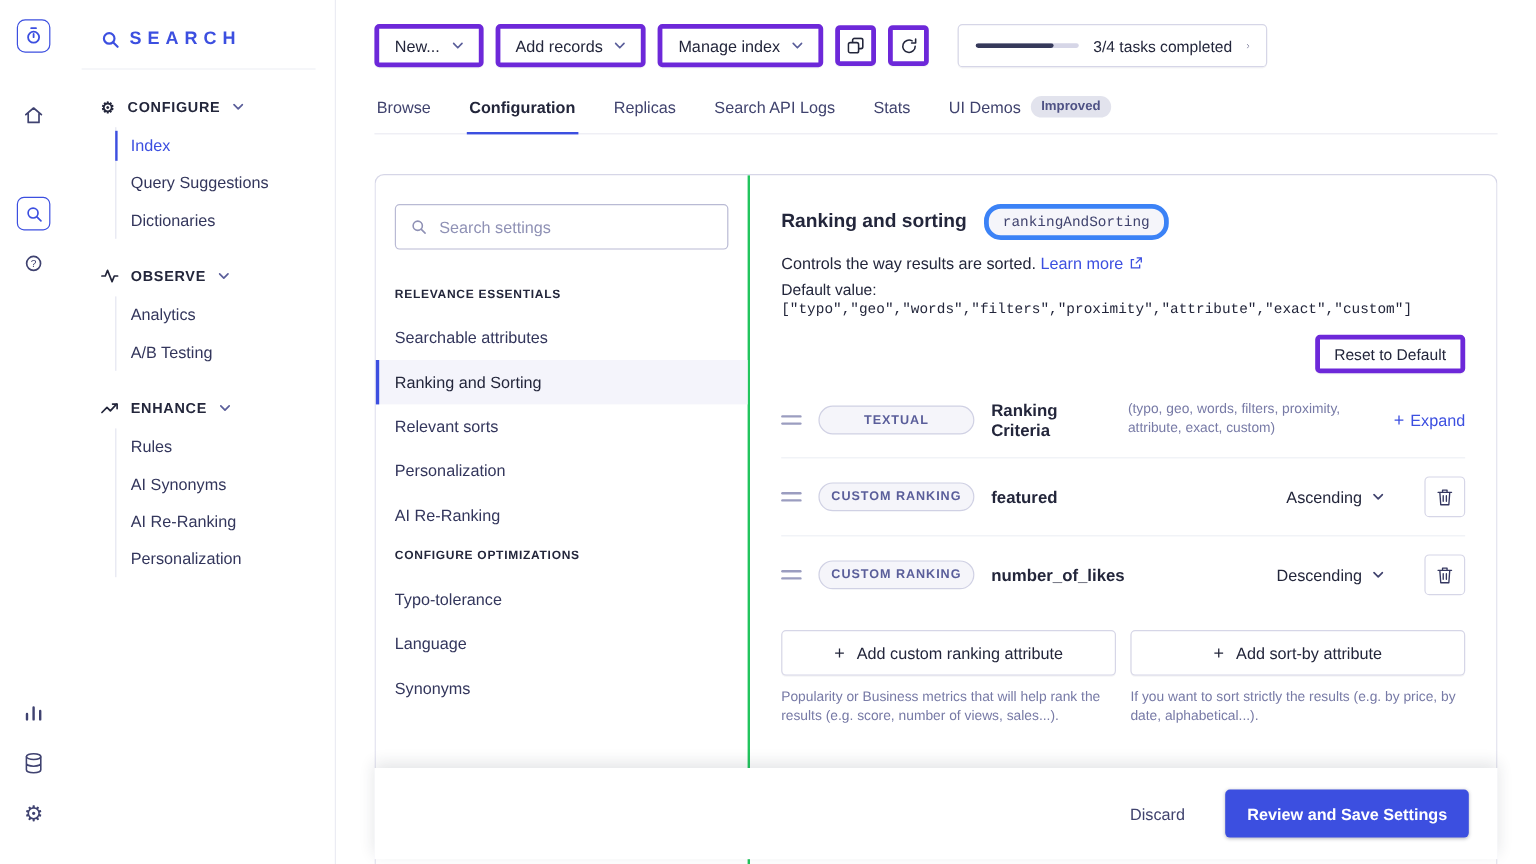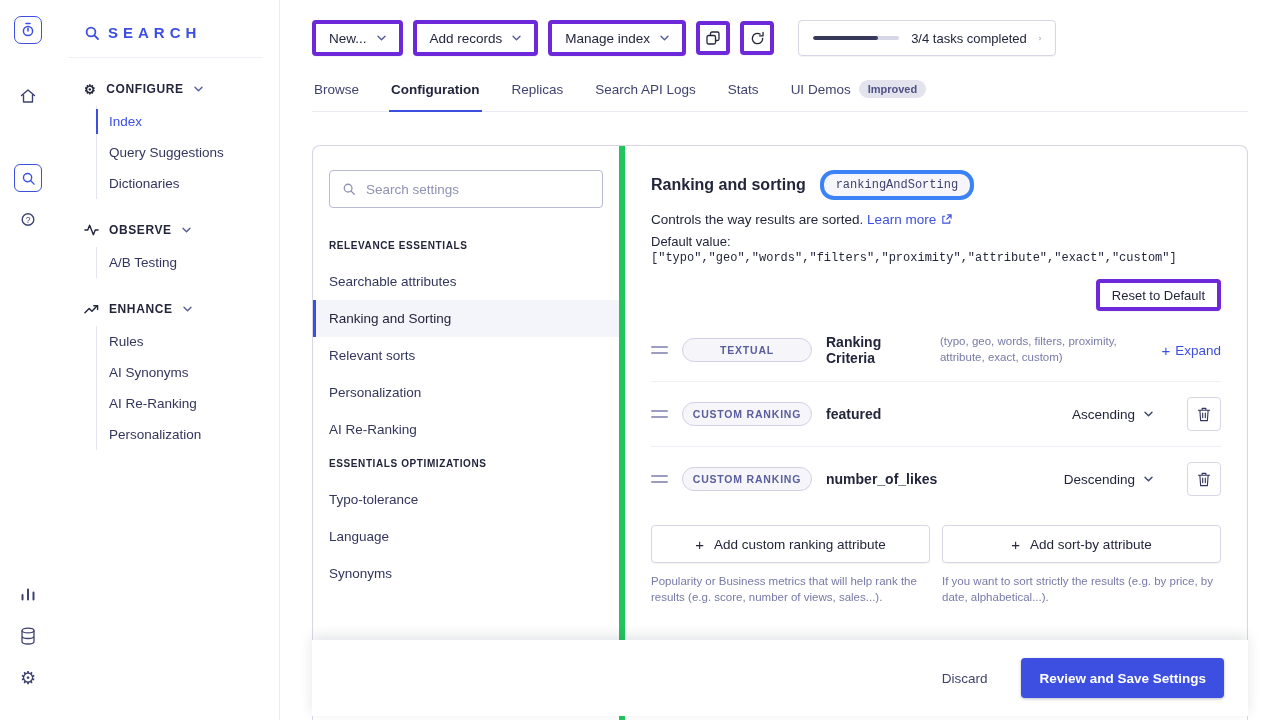--- a/index.html
+++ b/index.html
@@ -47,21 +47,21 @@
   .progress-widget .chev-right { margin-left:auto; color:#40436e; }
 
   .tabs { display:flex; gap:28px; margin:0 32px; border-bottom:1px solid #ebecf3; }
   .tab { position:relative; padding:10px 2px 13px; font-size:13.5px; color:#40436e; cursor:pointer; display:flex; align-items:center; gap:8px; white-space:nowrap; }
   .tab.active { color:#23263b; font-weight:700; }
   .tab.active::after { content:''; position:absolute; left:0; right:0; bottom:-1px; height:2px; background:#3c4fe0; }
   .badge { background:#e2e3ed; color:#4f5285; font-size:11px; font-weight:600; padding:3px 9px; border-radius:10px; }
 
   
   .card { position:absolute; top:145px; left:32px; right:32px; bottom:0; background:#fff; border:1px solid #d6d6e7; border-bottom:none; border-radius:8px 8px 0 0; display:flex; overflow:hidden; }
-  .settings-nav { width:312px; flex-shrink:0; border-right:6px solid #22c55e; padding-top:24px; }
+  .settings-nav { width:312px; flex-shrink:0; border-right:2px solid #22c55e; padding-top:24px; }
   .search-box { margin:0 16px 22px; height:38px; border:1px solid #b9bad4; border-radius:4px; display:flex; align-items:center; gap:10px; padding:0 12px; color:#8f91b5; background:#fff; }
   .search-box input { border:none; outline:none; flex:1; font-family:"Liberation Sans",sans-serif; font-size:13.5px; color:#23263b; background:transparent; }
   .search-box input::placeholder { color:#8f91b5; }
   .group-header { padding:10px 16px 12px; font-size:10px; font-weight:700; letter-spacing:.6px; color:#23263b; }
   .settings-item { position:relative; padding:11px 16px; font-size:13.5px; color:#33365c; cursor:pointer; }
   .settings-item.active { background:#f4f4fb; color:#23263b; }
   .settings-item.active::before { content:''; position:absolute; left:0; top:0; bottom:0; width:3px; background:#3c4fe0; }
 
   
   .panel { flex:1; padding:24px 26px 0; overflow:hidden; }
@@ -178,20 +178,21 @@
         <div class="section-head">
           <svg width="15" height="12" viewBox="0 0 16 12">
               <path d="M1 6h3l2-5 4 10 2-5h3" fill="none" stroke="currentColor" stroke-width="1.5" stroke-linejoin="round" stroke-linecap="round"></path>
             </svg>
           <span>OBSERVE</span>
           <svg class="chev" width="9" height="6" viewBox="0 0 9 6">
               <path d="M1 1.2L4.5 4.8L8 1.2" fill="none" stroke="currentColor" stroke-width="1.4" stroke-linecap="round" stroke-linejoin="round"></path>
             </svg>
         </div>
         <div class="section-items">
+          <div class="side-item">Analytics</div>
           <div class="side-item">A/B Testing</div>
         </div>
       </div>
 
       <div class="nav-section">
         <div class="section-head">
           <svg width="15" height="12" viewBox="0 0 16 12">
               <path d="M1 10l4.5-4.5 3 3L14 2.5" fill="none" stroke="currentColor" stroke-width="1.5" stroke-linecap="round" stroke-linejoin="round"></path>
               <path d="M10.5 2.5h4v4" fill="none" stroke="currentColor" stroke-width="1.5" stroke-linecap="round" stroke-linejoin="round"></path>
             </svg>
@@ -278,21 +279,21 @@
           <input type="text" placeholder="Search settings" style="">
         </div>
 
         <div class="group-header">RELEVANCE ESSENTIALS</div>
         <div class="settings-item">Searchable attributes</div>
         <div class="settings-item active">Ranking and Sorting</div>
         <div class="settings-item">Relevant sorts</div>
         <div class="settings-item">Personalization</div>
         <div class="settings-item">AI Re-Ranking</div>
 
-        <div class="group-header">ESSENTIALS OPTIMIZATIONS</div>
+        <div class="group-header">CONFIGURE OPTIMIZATIONS</div>
         <div class="settings-item">Typo-tolerance</div>
         <div class="settings-item">Language</div>
         <div class="settings-item">Synonyms</div>
       </div>
 
       <div class="panel">
         <div class="panel-title-row">
           <span class="panel-title">Ranking and sorting</span>
           <span class="api-pill">rankingAndSorting</span>
         </div>

